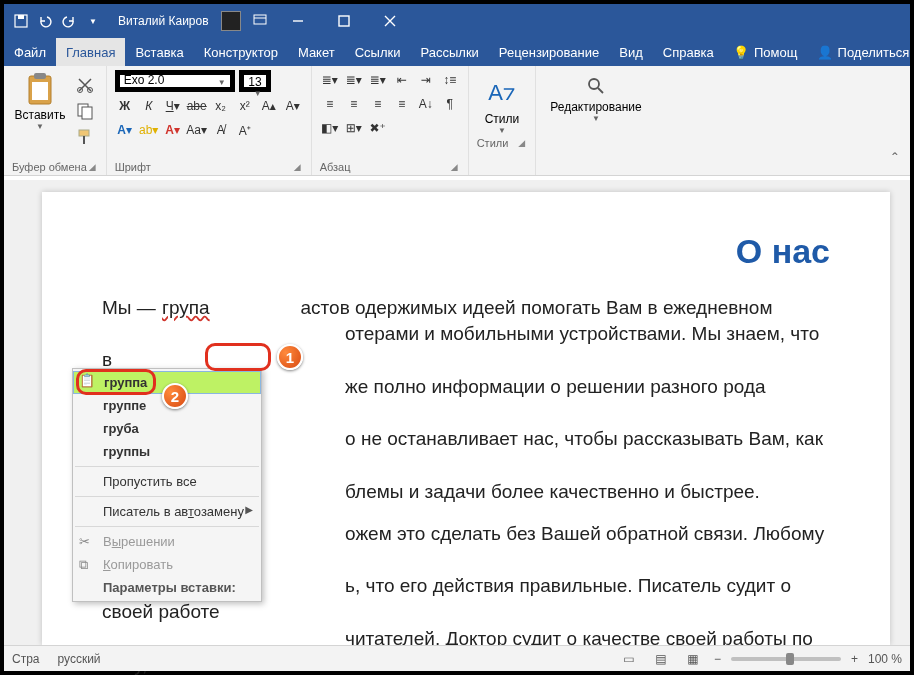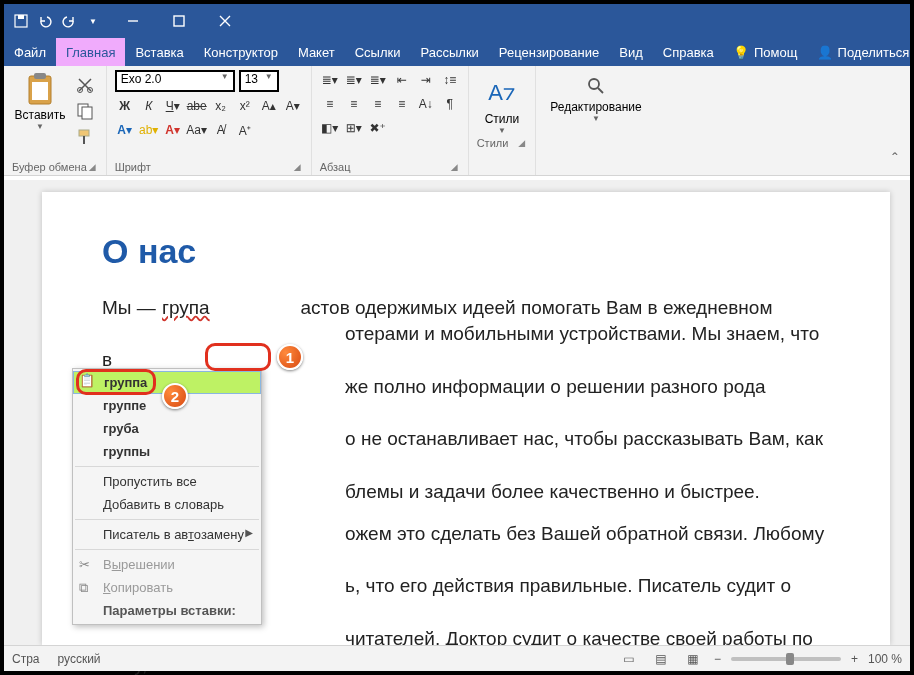--- a/index.html
+++ b/index.html
@@ -12,44 +12,44 @@
 .qat .ico { width: 14px; height: 14px; display: inline-flex; align-items: center; justify-content: center; }
 .title-center { flex: 1; text-align: center; }
 .title-right { display: flex; align-items: center; gap: 12px; padding: 0 8px; }
 .title-right .avatar { width: 20px; height: 20px; background: #222; border: 1px solid #888; }
 .winbtn { width: 46px; height: 34px; display: flex; align-items: center; justify-content: center; }
 .winbtn svg { stroke: #fff; }
 
 
 .tabs { height: 28px; background: #2b579a; color: #fff; display: flex; font-size: 13px; }
 .tab { padding: 0 10px; display: flex; align-items: center; cursor: default; }
-.tab.active { background: #f0abfc; color: #2b579a; }
+.tab.active { background: #e5e5e5; color: #2b579a; }
 .tabs-right { margin-left: auto; display: flex; }
 .tab .bulb, .tab .share { margin-right: 4px; }
 
 
 .ribbon { height: 110px; background: #f3f3f3; border-bottom: 1px solid #d4d4d4; display: flex; }
 .grp { border-right: 1px solid #e0e0e0; padding: 4px 8px 0 8px; display: flex; flex-direction: column; }
 .grp-label { font-size: 11px; color: #666; text-align: center; height: 16px; display: flex; align-items: center; justify-content: space-between; }
 .grp-label .dlg { font-size: 9px; color: #888; padding: 0 2px; }
 .grp-body { flex: 1; display: flex; gap: 6px; align-items: flex-start; }
 
 .clipboard-body { display: flex; gap: 8px; }
 .paste-col { display: flex; flex-direction: column; align-items: center; width: 56px; }
 .paste-col .clip-icon { width: 28px; height: 34px; margin-top: 2px; }
 .paste-col .lbl { font-size: 12px; margin-top: 2px; text-align: center; }
 .clip-side { display: flex; flex-direction: column; gap: 8px; padding-top: 6px; }
 .clip-side .sm { width: 18px; height: 18px; }
 
 .font-body { display: flex; flex-direction: column; gap: 4px; }
 .font-row { display: flex; gap: 4px; align-items: center; }
-.combo { height: 22px; border: 2px solid #000000; background: #fff; display: flex; align-items: flex-start; font-size: 12px; padding: 0 4px; }
+.combo { height: 22px; border: 5px solid #000000; background: #fff; display: flex; align-items: flex-end; font-size: 12px; padding: 0 4px; }
 .combo .dd { margin-left: auto; font-size: 8px; color: #666; }
 .font-name { width: 120px; }
-.font-size { width: 40px; }
+.font-size { width: 32px; flex-direction: column; }
 .btn16 { width: 20px; height: 20px; display: flex; align-items: center; justify-content: center; font-size: 12px; color: #333; }
 .btn16.blue { color: #1a66b8; }
 .btn16.red { color: #d0342c; }
 .btn16.yellow { color: #e0b000; }
 
 .para-body { display: flex; flex-direction: column; gap: 4px; }
 .para-row { display: flex; gap: 4px; }
 
 .styles-body { display: flex; flex-direction: column; align-items: center; padding: 6px 8px 0; }
 .styles-body .A { font-size: 22px; color: #1a66b8; }
@@ -57,21 +57,21 @@
 
 .edit-body { display: flex; flex-direction: column; align-items: center; padding: 6px 6px 0; }
 .edit-body svg { margin-bottom: 4px; }
 .edit-body .lbl { font-size: 12px; }
 
 .ribbon-collapse { margin-left: auto; width: 30px; display: flex; align-items: flex-end; justify-content: center; padding-bottom: 6px; color: #666; }
 
 
 .doc-area { position: absolute; top: 176px; left: 0; right: 0; bottom: 26px; background: #f0f0f0; }
 .page { position: absolute; left: 38px; top: 12px; right: 20px; bottom: 0; background: #fff; box-shadow: 0 0 6px rgba(0,0,0,.2); padding: 40px 60px; }
-.doc-heading { font-size: 34px; font-weight: 600; color: #1f5aa8; margin-bottom: 24px; }
+.doc-heading { font-size: 34px; font-weight: 600; color: #1f5aa8; margin-bottom: 24px; text-align: right; }
 .doc-para { font-size: 19px; line-height: 1.38; color: #222; margin-bottom: 16px; }
 .misspell { text-decoration: underline wavy #d0342c; padding: 0 1px; }
 
 
 .ring { position: absolute; border: 3px solid #e1301e; border-radius: 10px; pointer-events: none; }
 .ring1 { left: 201px; top: 339px; width: 66px; height: 28px; }
 .ring2 { left: 72px; top: 365px; width: 80px; height: 26px; }
 .callout { position: absolute; width: 26px; height: 26px; border-radius: 50%; background: radial-gradient(circle at 30% 30%, #ff8a3c, #d84a13); border: 2px solid #fff; box-shadow: 0 1px 3px rgba(0,0,0,.5); color: #fff; font-weight: 700; display: flex; align-items: center; justify-content: center; font-size: 15px; }
 .c1 { left: 273px; top: 340px; }
 .c2 { left: 158px; top: 379px; }
@@ -115,20 +115,28 @@
           </svg>
         </span>
       <span class="ico">
           <svg width="14" height="14" viewBox="0 0 14 14">
             <path d="M5 3 A5 5 0 1 0 11 7" fill="none" stroke="#fff" stroke-width="1.4"></path>
             <path d="M11 3v4H7" fill="none" stroke="#fff" stroke-width="1.4"></path>
           </svg>
         </span>
       <span class="ico" style="font-size:8px;">▼</span>
     </div>
+    <div class="title-right">
+      <span>Виталий Каиров</span>
+      <span class="avatar"></span>
+      <span class="ico"><svg width="14" height="12" viewBox="0 0 14 12">
+            <rect x="1" y="1" width="12" height="9" fill="none" stroke="#fff"></rect>
+            <path d="M1 4h12" stroke="#fff"></path>
+          </svg></span>
+    </div>
     <div class="winbtn">
         <svg width="12" height="12">
           <path d="M1 6h10" stroke-width="1.4"></path>
         </svg>
       </div>
     <div class="winbtn">
         <svg width="12" height="12">
           <rect x="1" y="1" width="10" height="10" fill="none" stroke-width="1.4"></rect>
         </svg>
       </div>
@@ -319,21 +327,20 @@
     </div>
   </div>
 
   <div class="ctx">
     <div class="item sug sel">группа</div>
     <div class="item sug">группе</div>
     <div class="item sug">груба</div>
     <div class="item sug">группы</div>
     <hr>
     <div class="item">Пропустить все</div>
-    <div class="item"><span class="u">Д</span><span>обавить в словарь</span></div>
     <hr>
     <div class="item"><span>Писатель в ав</span><span class="u">т</span><span>озамену</span><span class="arrow">▶</span></div>
     <hr>
     <div class="item disabled"><span class="ico">✂</span><span>В</span><span class="u">ы</span><span>решении</span></div>
     <div class="item disabled"><span class="ico">⧉</span><span class="u">К</span><span>опировать</span></div>
     <div class="section-label"><span class="ico">📋</span><span>Параметры вставки:</span></div>
   </div>
 
   <div class="ring ring1"></div>
   <div class="ring ring2"></div>

